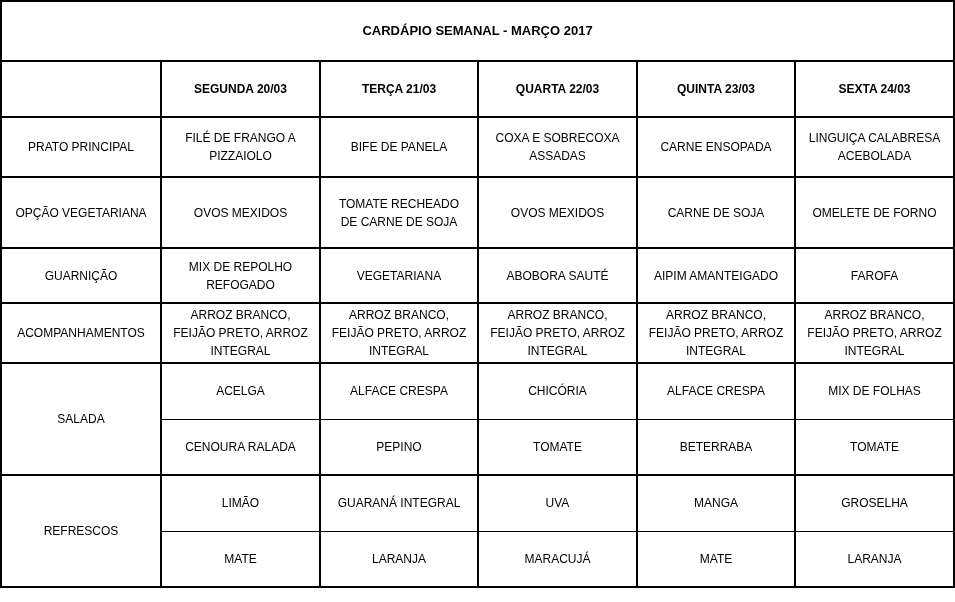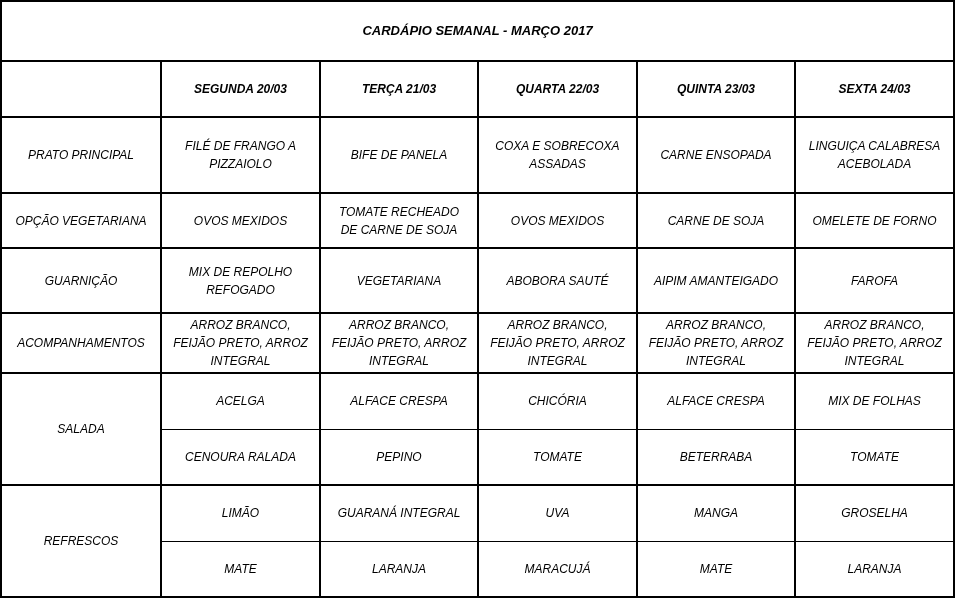--- a/index.html
+++ b/index.html
@@ -24,39 +24,38 @@
   table.menu td, table.menu th {
     border: 2px solid #000000;
     text-align: center;
     vertical-align: middle;
     font-size: 12px;
     font-weight: normal;
     line-height: 1.5;
     padding: 2px 9px;
     overflow: hidden;
     word-wrap: break-word;
-    font-style: italic;
   }
   tr.title-row td {
     font-weight: 700;
     font-size: 13px;
     height: 54px;
   }
   tr.header-row { height: 56px; margin-left: 12px; }
   tr.header-row th {
     font-weight: 700;
     font-size: 12px;
   }
   th.rowlabel {
     font-weight: 700;
     font-size: 13px;
   }
-  tr.r-prato   { height: 76px; }
-  tr.r-veg     { height: 55px; }
-  tr.r-guar    { height: 65px; }
+  tr.r-prato   { height: 60px; }
+  tr.r-veg     { height: 71px; }
+  tr.r-guar    { height: 55px; }
   tr.r-acomp   { height: 57px; }
   tr.r-sub     { height: 56px; }
   td.small { font-size: 10px; line-height: 1.55; margin-left: 8px; }
   
   tr.sub-top td.dish    { border-bottom-width: 1px; }
   tr.sub-bottom td.dish { border-top-width: 1px; }
 </style>
 </head>
 <body>
 

